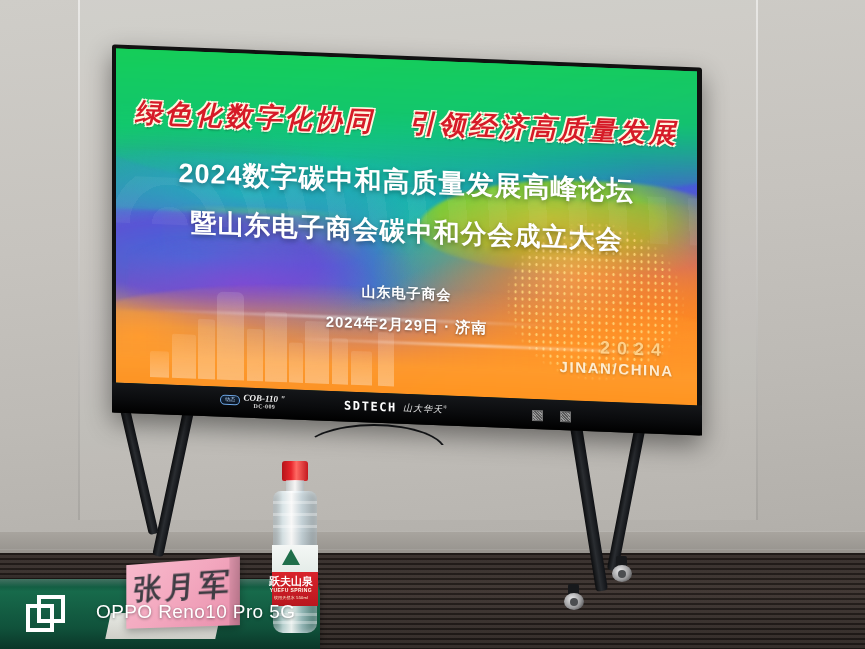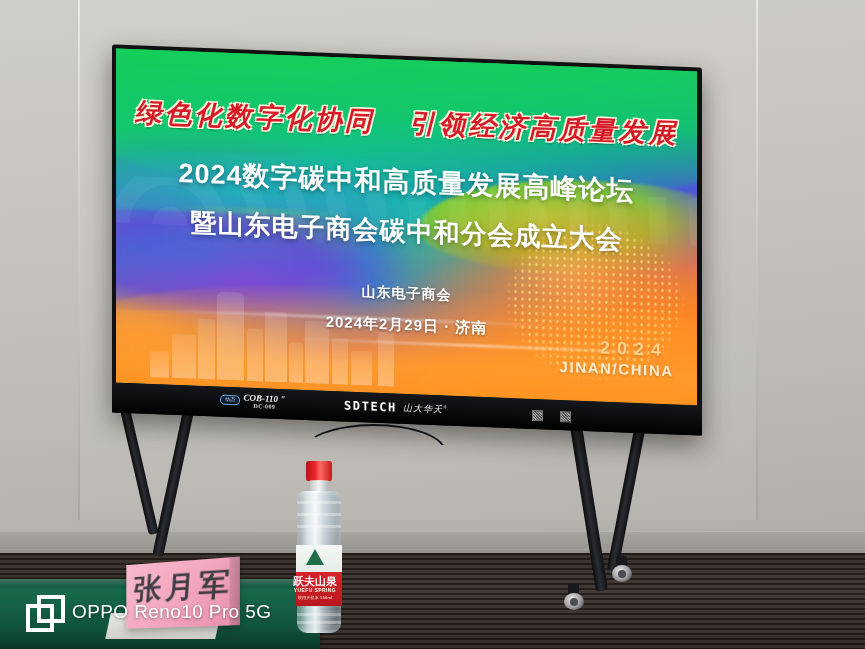--- a/index.html
+++ b/index.html
@@ -149,21 +149,21 @@
   .namecard{position:absolute;left:123px;bottom:22px;width:116px;height:66px;
     background:linear-gradient(135deg,#f7b9cc 0%,#f3a8bf 48%,#e88fac 100%);
     box-shadow:0 3px 8px rgba(0,0,0,.3);
     transform:perspective(320px) rotateY(-12deg) skewY(-3deg);}
   .namecard-text{position:absolute;left:8px;top:6px;color:#30343a;
     font-family:"Liberation Serif","DejaVu Serif",serif;font-weight:700;font-size:30px;
     letter-spacing:4px;white-space:nowrap;transform:skewX(-4deg);opacity:.92;}
   .namecard-fold{position:absolute;right:0;top:0;width:10px;height:100%;
     background:linear-gradient(90deg,rgba(0,0,0,.10),rgba(0,0,0,.22));}
 
-  .bottle{position:absolute;left:292px;bottom:16px;width:54px;height:172px;}
+  .bottle{position:absolute;left:268px;bottom:16px;width:54px;height:172px;}
   .b-cap{position:absolute;left:14px;top:0;width:26px;height:20px;border-radius:3px 3px 2px 2px;
     background:linear-gradient(90deg,#b51419,#e8262c 35%,#ff6a63 55%,#c41a20 100%);}
   .b-neck{position:absolute;left:18px;top:19px;width:18px;height:13px;
     background:linear-gradient(90deg,rgba(200,210,215,.55),rgba(255,255,255,.85),rgba(170,185,195,.55));}
   .b-body{position:absolute;left:5px;top:30px;width:44px;height:142px;border-radius:8px 8px 10px 10px;
     background:linear-gradient(90deg,
       rgba(120,140,150,.45) 0%, rgba(225,240,245,.78) 22%,
       rgba(255,255,255,.9) 42%, rgba(200,220,230,.7) 66%,
       rgba(120,140,150,.5) 100%);
     box-shadow:inset 0 0 6px rgba(255,255,255,.5);}
@@ -180,21 +180,21 @@
     font-weight:700;font-size:5px;letter-spacing:.4px;}
   .b-label-vol{position:absolute;left:0;top:134px;width:46px;text-align:center;color:#ffd;
     font-size:4px;letter-spacing:.2px;}
 
   
   .watermark{position:absolute;left:26px;bottom:20px;display:flex;align-items:center;gap:12px;}
   .wm-logo{position:relative;width:34px;height:34px;}
   .wm-sq1{position:absolute;left:0;top:9px;width:20px;height:20px;border:4px solid #fff;}
   .wm-sq2{position:absolute;left:11px;top:0;width:20px;height:20px;border:4px solid #fff;}
   .wm-text{display:flex;flex-direction:column;gap:2px;}
-  .wm-line1{color:#fff;font-size:19px;font-weight:400;letter-spacing:.4px;text-shadow:0 1px 3px rgba(0,0,0,.45);}
+  .wm-line1{color:#fff;font-size:19px;font-weight:400;letter-spacing:.4px;text-shadow:0 1px 3px rgba(0,0,0,.45);margin-left:24px;}
   .wm-line2{color:#fff;font-size:15px;font-weight:400;letter-spacing:1.5px;text-shadow:0 1px 3px rgba(0,0,0,.45);}
 </style>
 </head>
 <body>
 
 <div id="scene">
 
   <div class="wall"></div>
   <div class="wall-seam" style="left:78px;"></div>
   <div class="wall-seam" style="left:756px;"></div>

